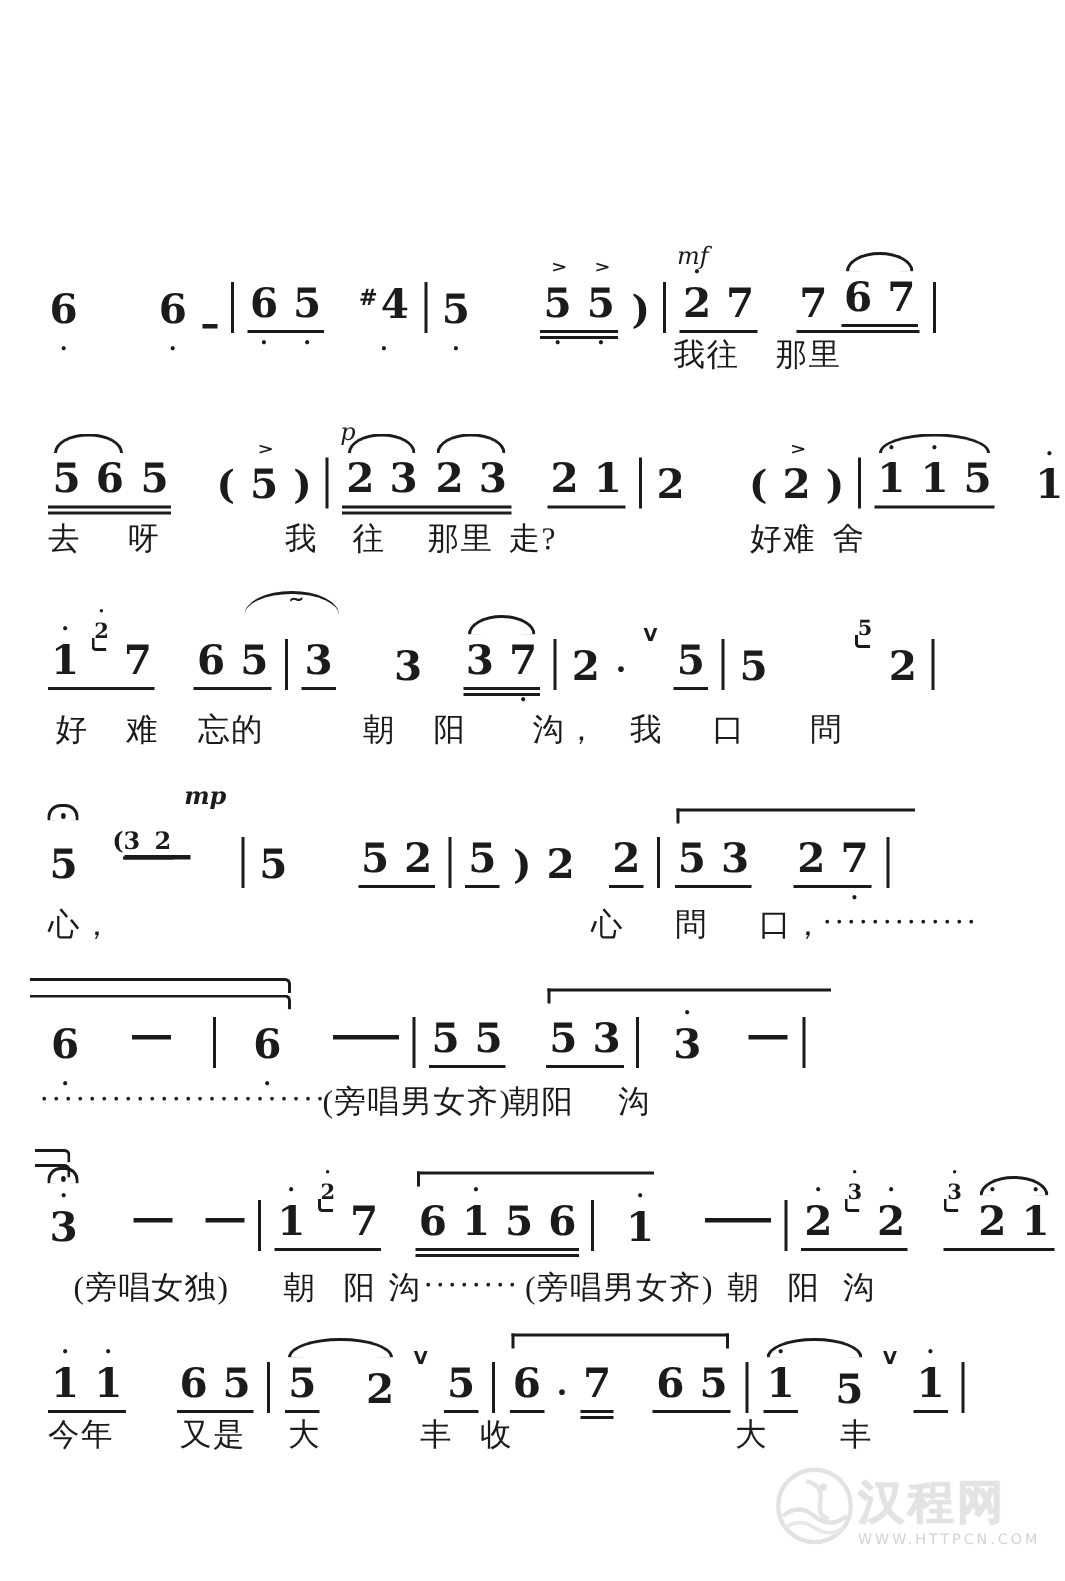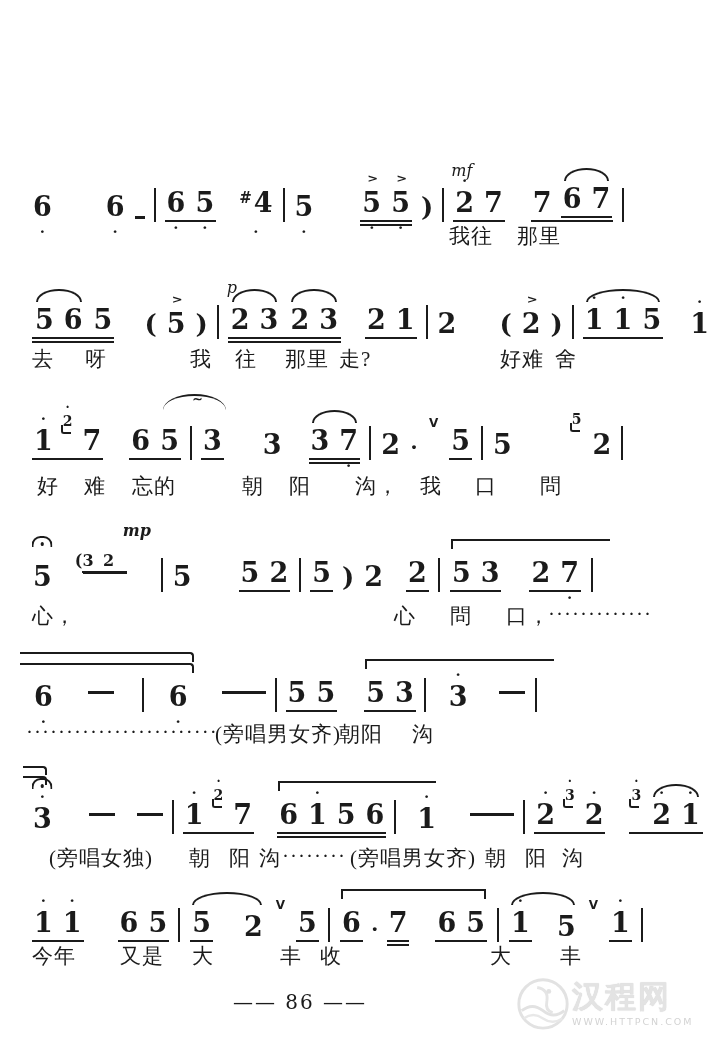--- a/index.html
+++ b/index.html
@@ -66,21 +66,21 @@
   .l1{top:186px;} .l1 .lyr{top:36px;}
   .l2{top:303px;} .l2 .lyr{top:42px;}
   .l3{top:424px;} .l3 .lyr{top:48px;}
   .l4{top:556px;} .l4 .lyr{top:46px;}
   .l5{top:676px;} .l5 .lyr{top:44px;}
   .l6{top:798px;} .l6 .lyr{top:46px;}
   .l7{top:906px;} .l7 .lyr{top:36px;}
   .pagenum{position:absolute;top:990px;left:0;width:600px;text-align:center;
         font-size:20px;letter-spacing:2px;font-family:"DejaVu Serif",serif;}
   .watermark{position:absolute;right:4px;bottom:12px;width:192px;height:68px;color:#dcdcdc;}
-  .wm-row{display:flex;align-items:center;}
+  .wm-row{display:flex;align-items:flex-end;}
   .wm-brand{font-size:31px;font-weight:bold;color:#e3e3e3;text-shadow:0 0 1px #cfcfcf;letter-spacing:2px;line-height:34px;}
   .wm-url{font-size:9.5px;color:#d3d3d3;letter-spacing:2px;margin-top:2px;font-family:"DejaVu Sans",sans-serif;}
   .wm-text{display:flex;flex-direction:column;}
 </style>
 </head>
 <body>
 
 <div class="sheet">
   <div id="score">
       <div class="mline l1">
@@ -429,21 +429,20 @@
           <span class="seg" style="left: 0px;">今年</span>
           <span class="seg" style="left: 88px;">又是</span>
           <span class="seg" style="left: 160px;">大</span>
           <span class="seg" style="left: 248px;">丰</span>
           <span class="seg" style="left: 288px;">收</span>
           <span class="seg" style="left: 458px;">大</span>
           <span class="seg" style="left: 528px;">丰</span>
         </div>
       </div>
     </div>
-  <div class="pagenum">—— 86 ——</div>
   <div class="watermark">
     <div class="wm-row">
       <svg width="58" height="58" viewBox="0 0 60 60">
         <circle cx="30" cy="31" r="25" fill="none" stroke="#e2e2e2" stroke-width="3"></circle>
         <path d="M8 38 q 11 -9 22 0 q 11 9 22 0" fill="none" stroke="#e2e2e2" stroke-width="3"></path>
         <path d="M10 46 q 10 -7 20 0 q 10 7 20 0" fill="none" stroke="#e8e8e8" stroke-width="2.5"></path>
         <path d="M24 14 q 12 2 10 14 q -2 10 6 12" fill="none" stroke="#e5e5e5" stroke-width="3"></path>
         <circle cx="36" cy="18" r="2.5" fill="#e2e2e2"></circle>
       </svg>
       <div class="wm-text">

